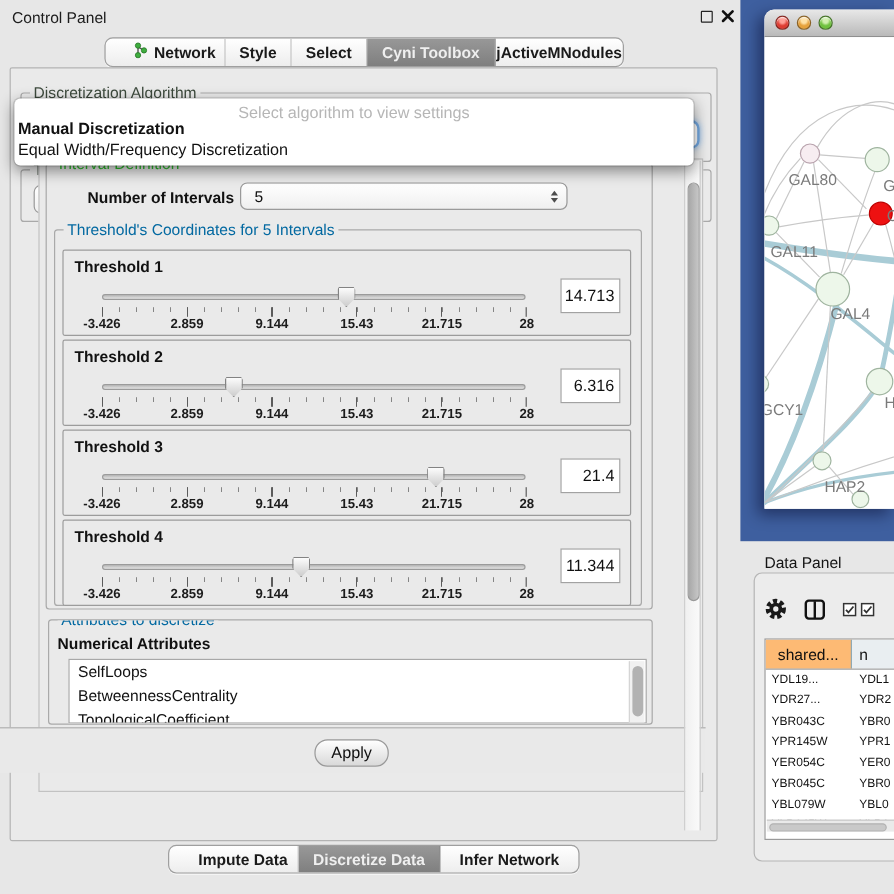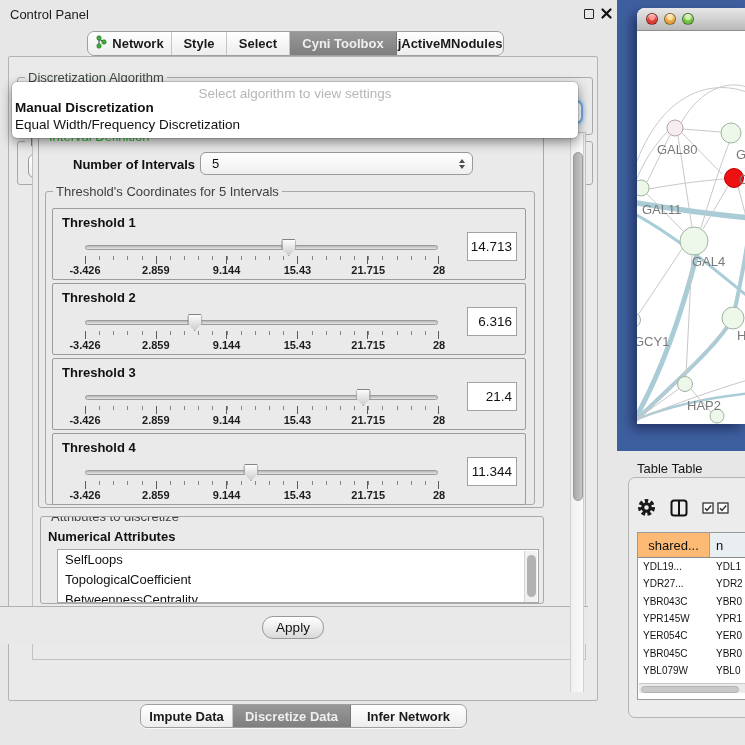--- a/index.html
+++ b/index.html
@@ -15,35 +15,35 @@
   .abs { position: absolute; }
 
   
   .panel-title { left:10px; top:7px; font-size:13px; color:#1c1c1c; }
   .float-icon { left:584px; top:9px; width:10px; height:10px; border:1.5px solid #222; border-radius:1px; }
   .close-icon { left:601px; top:8px; width:11px; height:11px; }
   .close-icon svg { display:block; }
 
   
   .seg-bar { display:flex; height:25px; background:linear-gradient(#ffffff,#ededed);
-    border:1px solid #9f9f9f; border-radius:7px; overflow:hidden; box-shadow:0 1px 0 rgba(255,255,255,.7); }
+    border:1px solid #9f9f9f; border-radius:7px; overflow:hidden; box-shadow:0 1px 0 rgba(255,255,255,.7);padding-left:16px; }
   .seg { display:flex; align-items:center; justify-content:center; gap:5px;
     font-size:13px; font-weight:bold; color:#1a1a1a; border-right:1px solid #c6c6c6; padding:0 4px; }
   .seg:last-child { border-right:none; }
   .seg.selected { background:linear-gradient(#989898,#7f7f7f); color:#efefef; border-color:#777; }
 
   
   .content-panel { left:8px; top:56px; width:590px; height:645px;
     border:1px solid #b3b3b3; background:#eaeaea; border-radius:2px; }
 
   .group { position:absolute; border:1px solid #a9a9a9; border-radius:3px; }
   .group-label { position:absolute; top:-8px; left:7px; background:#eaeaea; padding:0 3px;
     font-size:13px; white-space:nowrap; }
   .lbl-green { color:#2dbb2d; }
-  .lbl-blue  { color:#404040; }
+  .lbl-blue  { color:#0369a1; }
   .lbl-dark  { color:#3d4a3d; }
 
   .combo { position:absolute; background:linear-gradient(#ffffff,#efefef);
     border:1px solid #9a9a9a; border-radius:6px; display:flex; align-items:center;
     font-size:13px; padding:0 22px 0 11px; }
   .stepper { position:absolute; right:7px; top:50%; transform:translateY(-50%);
     display:flex; flex-direction:column; align-items:center; }
   .arr-up { width:0; height:0; border-left:3.5px solid transparent; border-right:3.5px solid transparent;
     border-bottom:4.5px solid #4d4d4d; margin-bottom:2px; }
   .arr-dn { width:0; height:0; border-left:3.5px solid transparent; border-right:3.5px solid transparent;
@@ -270,22 +270,22 @@
       </div>
     </div>
   </div>
 
   <div class="group" style="left:40px; top:516px; width:504px; height:88px; overflow:hidden;">
     <span class="group-label lbl-blue">Attributes to discretize</span>
     <span class="abs bold" style="left:7px; top:12px;">Numerical Attributes</span>
     <div class="attr-list">
       <div id="attr-items">
         <div class="attr-item">SelfLoops</div>
+        <div class="attr-item">BetweennessCentrality</div>
         <div class="attr-item">TopologicalCoefficient</div>
-        <div class="attr-item">BetweennessCentrality</div>
       </div>
       <div class="attr-scroll">
         <div class="attr-thumb"></div>
       </div>
     </div>
   </div>
 
   <div class="abs apply-band" style="left:0; top:606px; width:588px;">
     <div class="apply-btn">Apply</div>
   </div>
@@ -373,21 +373,21 @@
         <text x="5" y="183">GAL11</text>
         <text x="55" y="235">GAL4</text>
         <text x="-3" y="315">GCY1</text>
         <text x="100" y="309">H</text>
         <text x="50" y="379">HAP2</text>
       </g>
     </svg>
   </div>
 </div>
 
-<div class="abs tp-title">Table Table</div>
+<div class="abs tp-title">Data Panel</div>
 
 <div class="abs tp-box">
   <div class="tp-toolbar">
     <span>
       <svg width="19" height="19" viewBox="0 0 18 18">
         <circle cx="9" cy="9" r="6" fill="none" stroke="#1a1a1a" stroke-width="4" stroke-dasharray="3.1 2.1"></circle>
         <circle cx="9" cy="9" r="5" fill="#1a1a1a"></circle>
         <circle cx="9" cy="9" r="2.1" fill="#ececec"></circle>
       </svg>
     </span>

